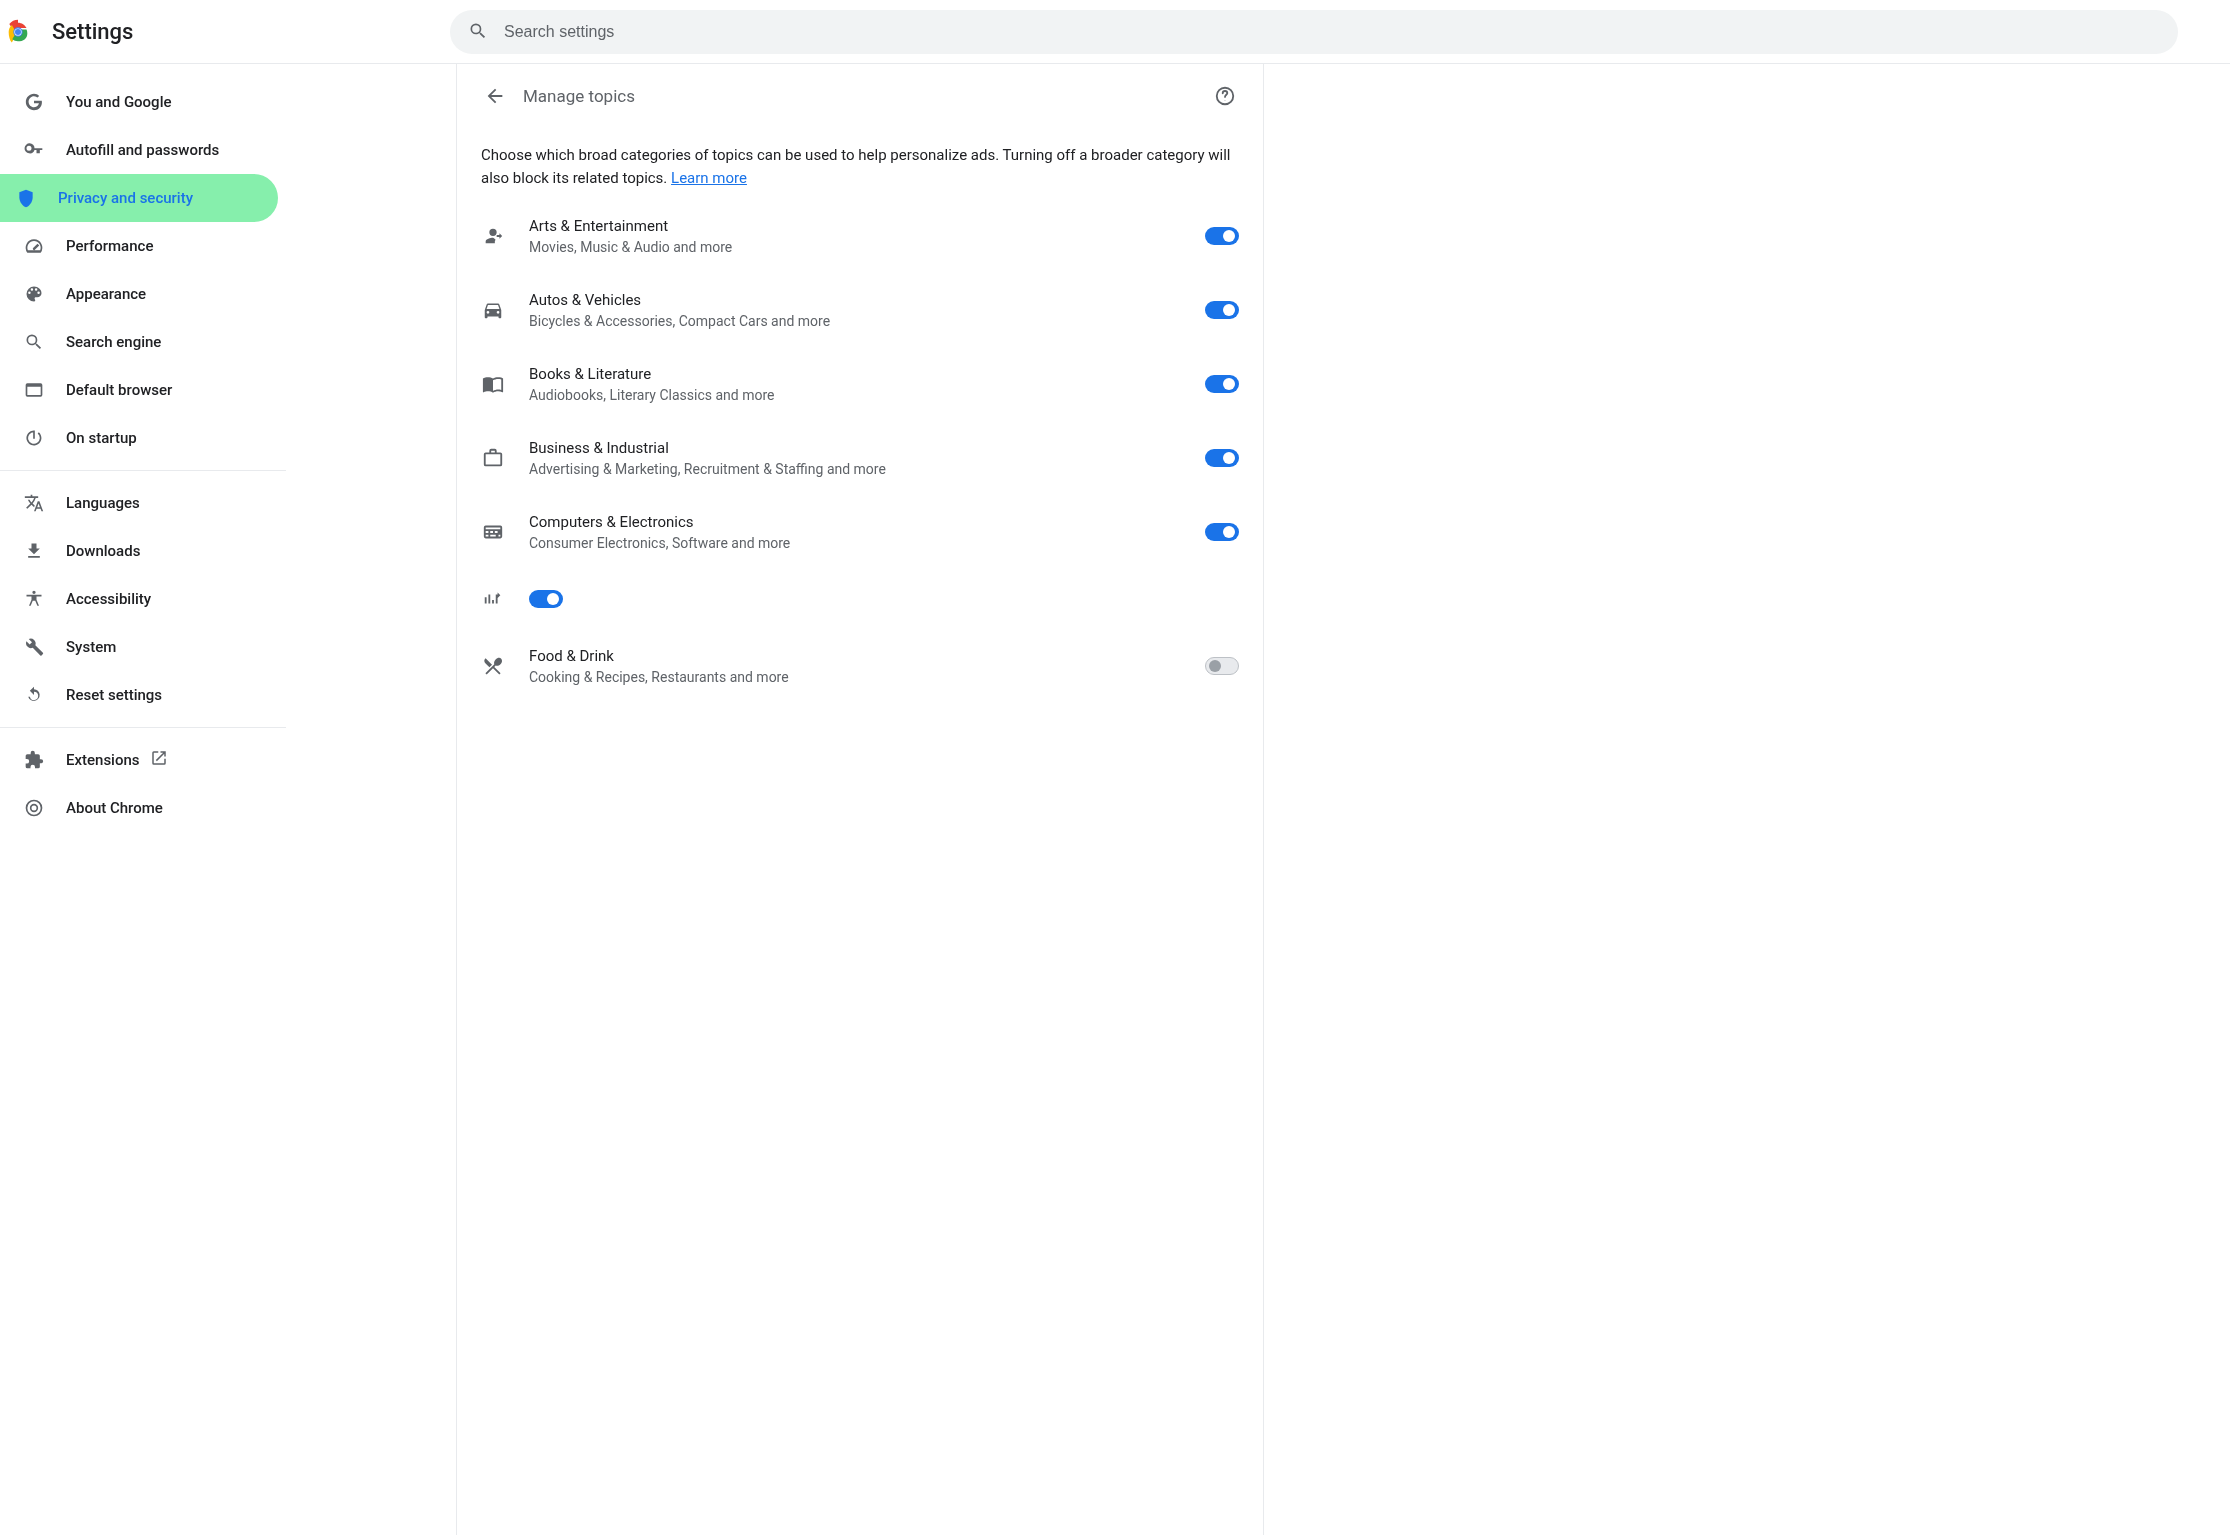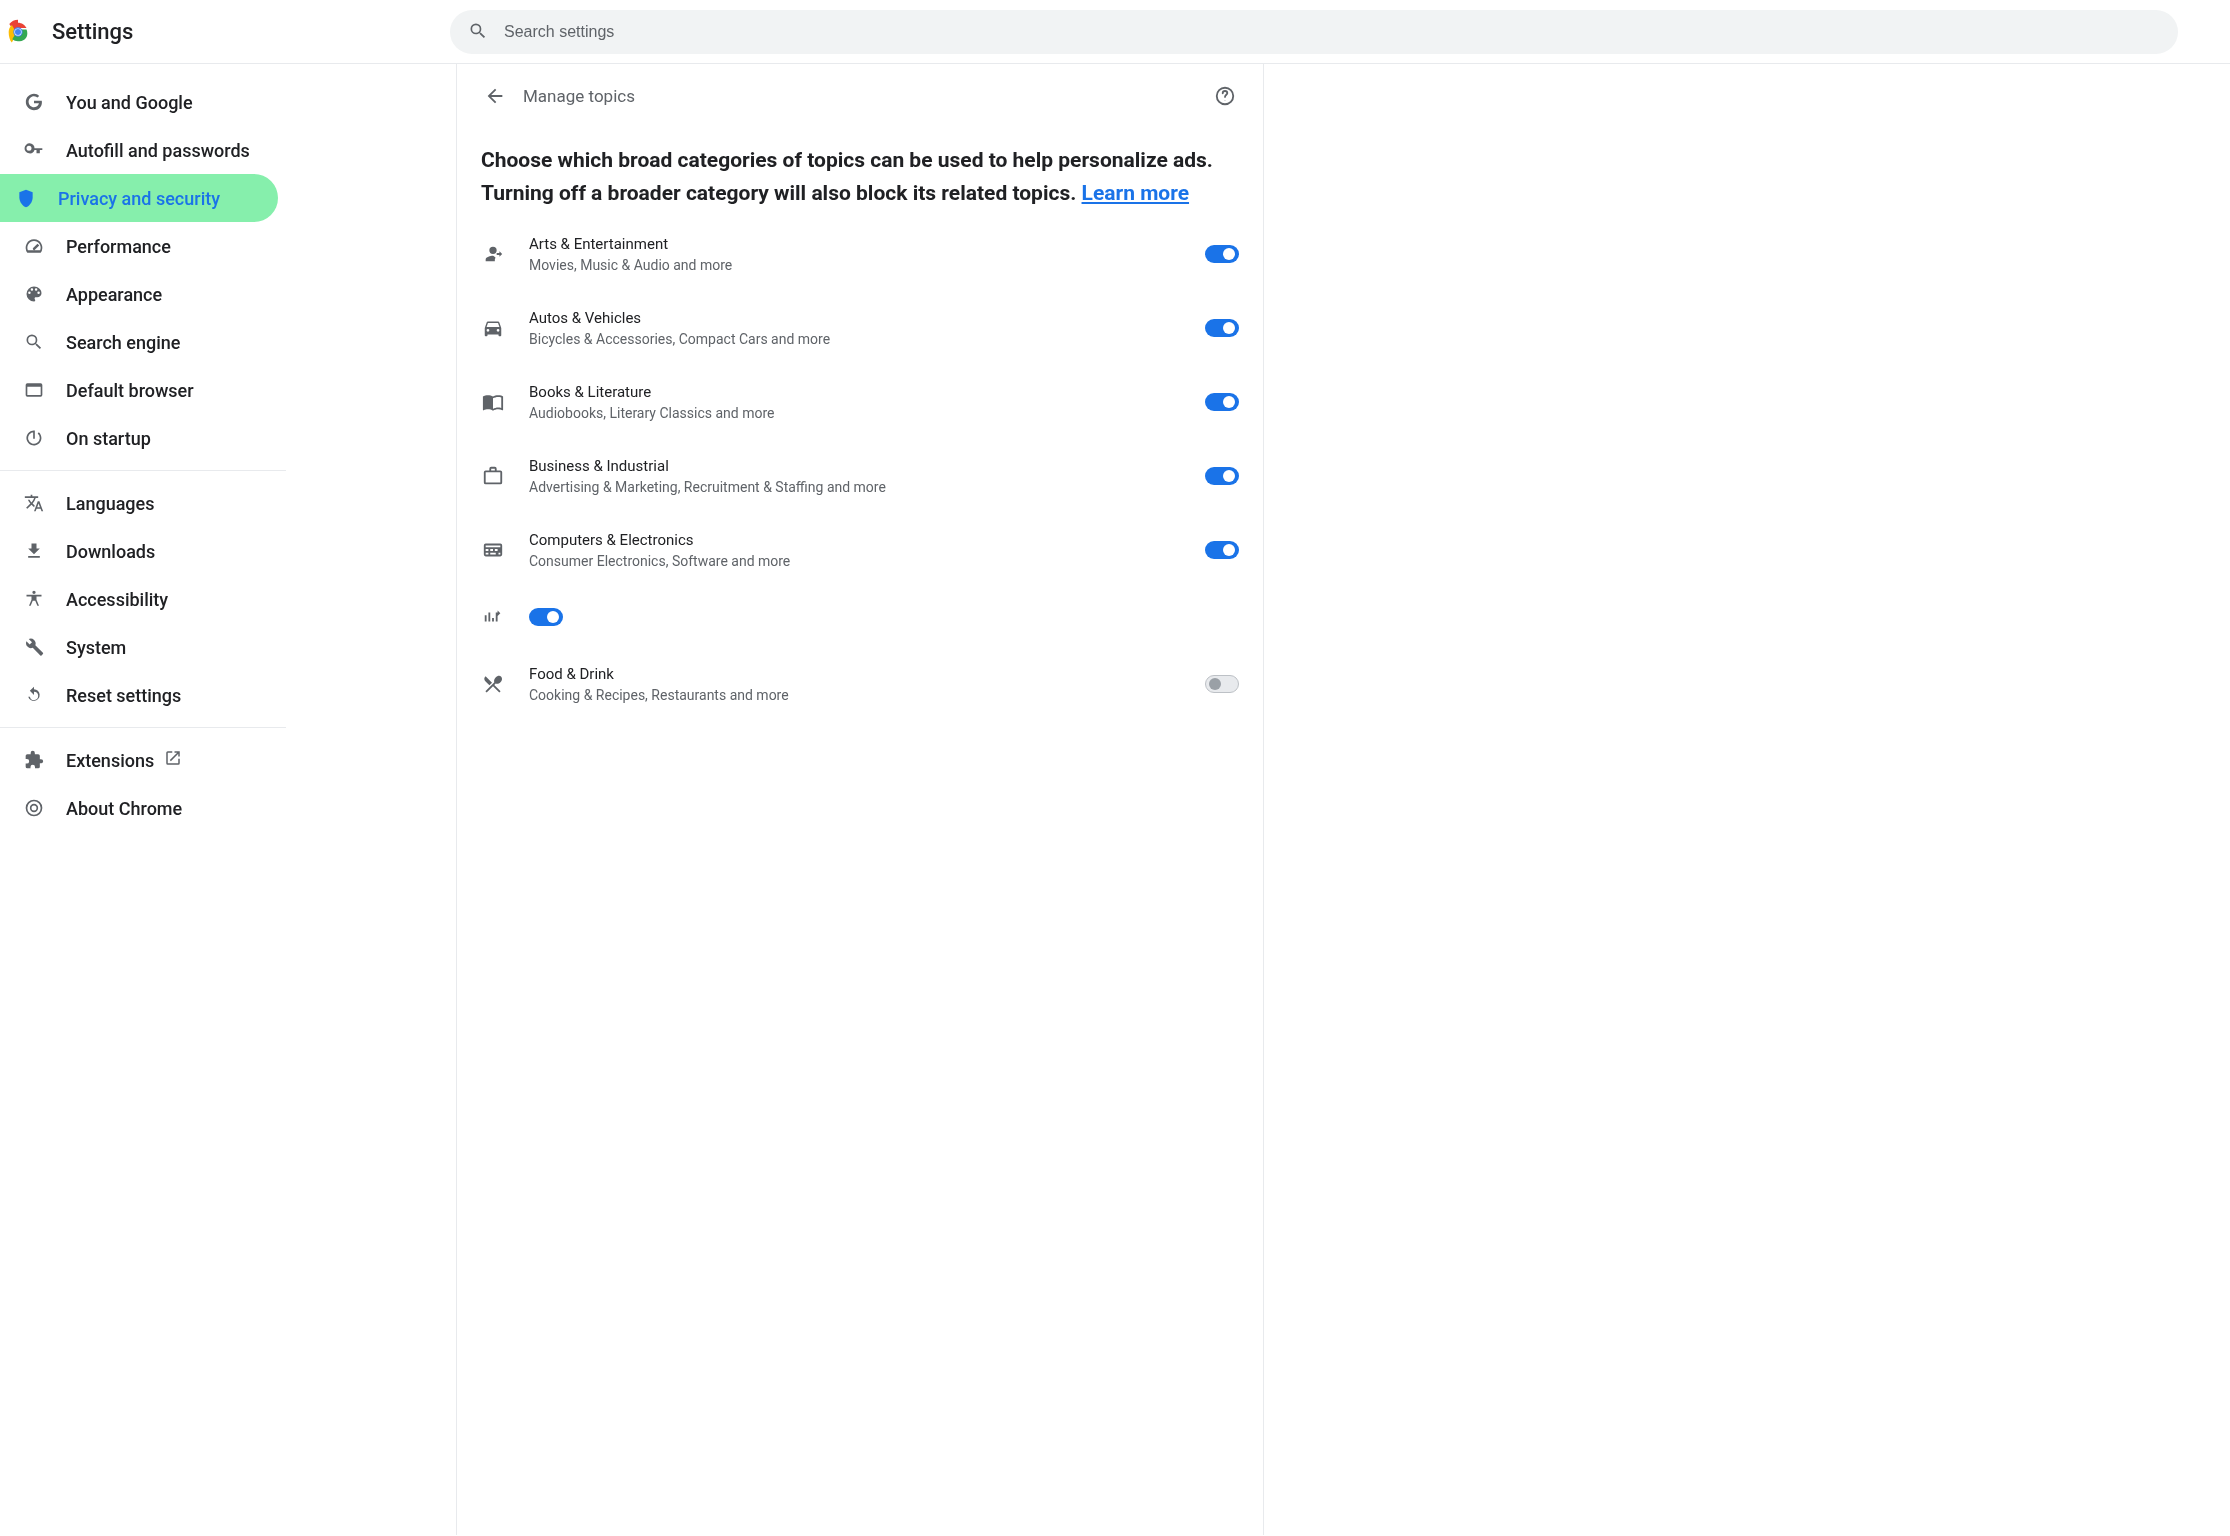--- a/index.html
+++ b/index.html
@@ -61,21 +61,21 @@
   }
   .nav-item {
     display: flex;
     align-items: center;
     height: 48px;
     padding-left: 24px;
     border-top-right-radius: 24px;
     border-bottom-right-radius: 24px;
     margin-right: 8px;
     color: #202124;
-    font-size: 18px;
+    font-size: 15px;
     font-weight: 500;
     cursor: pointer;
   }
   .nav-item.active {
     background: #86efac;
     color: #1a73e8;
     padding-left: 16px;
   }
   .nav-item .nav-icon {
     width: 20px;
@@ -128,24 +128,23 @@
   }
   .help-btn {
     width: 36px; height: 36px;
     display: flex; align-items: center; justify-content: center;
     border-radius: 50%;
     cursor: pointer;
     color: #5f6368;
   }
   .description {
     padding: 16px 24px 8px 24px;
-    font-size: 21px;
+    font-size: 15px;
     color: #202124;
     line-height: 1.55;
-    font-weight: bold;
   }
   .description a { color: #1a73e8; text-decoration: underline; }
 
   .topic-row {
     display: flex;
     align-items: center;
     padding: 18px 24px;
   }
   .topic-icon {
     width: 24px;

